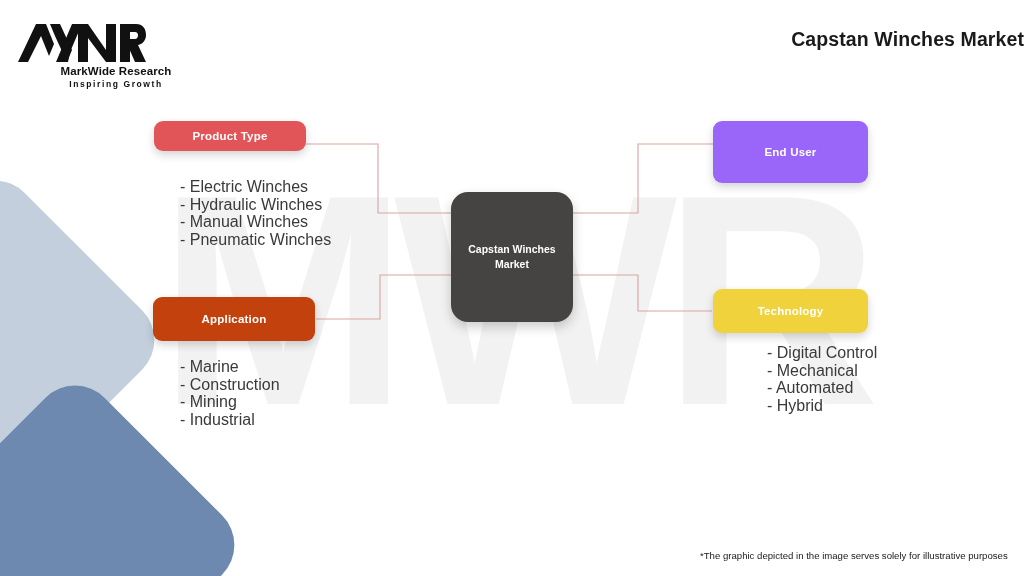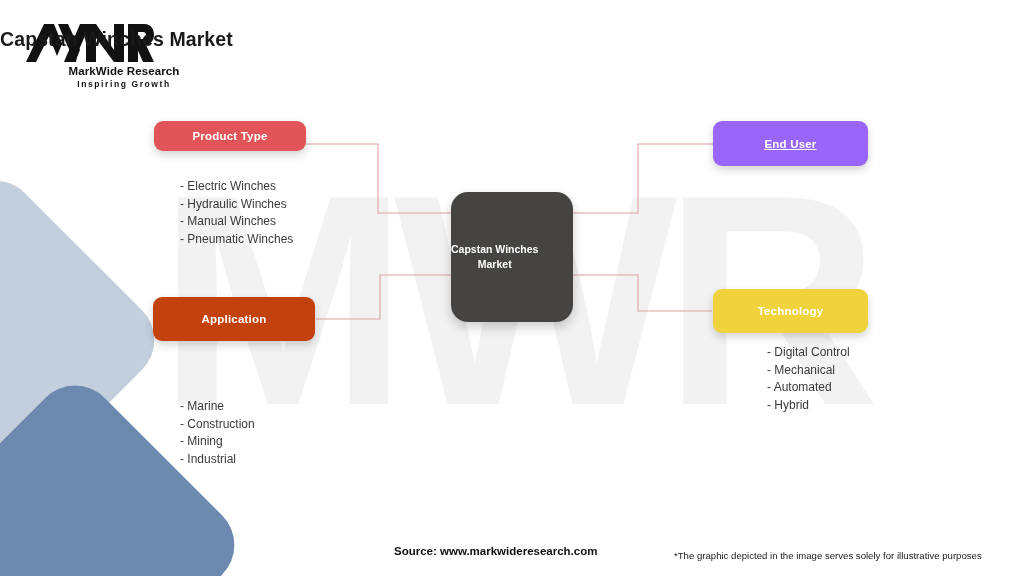--- a/index.html
+++ b/index.html
@@ -55,21 +55,21 @@
     letter-spacing: -14px;
     color: #f2f2f2;
     line-height: 1;
     white-space: nowrap;
     font-family: "Liberation Sans", sans-serif;
   }
 
   
   .logo {
     position: absolute;
-    left: 24px;
+    left: 16px;
     top: 22px;
     width: 200px;
     text-align: center;
   }
   .logo-mark { display: block; }
   .logo-name {
     font-size: 11.5px;
     font-weight: 700;
     color: #111111;
     letter-spacing: 0.1px;
@@ -82,21 +82,21 @@
     letter-spacing: 1.6px;
     margin-top: 2px;
   }
 
   
   .page-title {
     position: absolute;
     left: 0;
     right: 0;
     top: 28px;
-    text-align: left;
+    text-align: right;
     font-size: 19.5px;
     font-weight: 700;
     color: #1a1a1a;
     letter-spacing: 0.1px;
   }
 
   
   .wires {
     position: absolute;
     left: 0;
@@ -122,49 +122,49 @@
     position: absolute;
     left: 451px;
     top: 192px;
     width: 122px;
     height: 130px;
     border-radius: 17px;
     background: #464443;
     color: #ffffff;
     display: flex;
     align-items: center;
-    justify-content: flex-start;
+    justify-content: center;
     text-align: center;
     font-size: 10.5px;
     font-weight: 700;
     line-height: 1.45;
     box-shadow: 0 5px 12px rgba(0,0,0,0.2);
   }
 
   .branch-list {
     position: absolute;
-    font-size: 12px;
+    font-size: 16px;
     color: #3a3a3a;
     line-height: 17.5px;
     white-space: nowrap;
   }
   .branch-list div { white-space: nowrap; }
 
   
   .source {
     position: absolute;
     left: 394px;
     top: 545px;
     font-size: 11.5px;
     font-weight: 700;
     color: #111111;
   }
   .disclaimer {
     position: absolute;
-    left: 674px;
+    left: 700px;
     top: 550px;
     font-size: 9.6px;
     color: #1a1a1a;
     white-space: nowrap;
   }
 </style>
 </head>
 <body>
 
 <div id="canvas">
@@ -210,40 +210,39 @@
   <div class="node" style="left: 154px; top: 121px; width: 152px; height: 30px; background: rgb(225, 85, 88);">
     <span>Product Type</span>
   </div>
   <div class="branch-list" style="left:180px; top:178px;">
     <div>- Electric Winches</div>
     <div>- Hydraulic Winches</div>
     <div>- Manual Winches</div>
     <div>- Pneumatic Winches</div>
   </div>
 
-  <div class="node" style="left: 713px; top: 121px; width: 155px; height: 45px; background: rgb(153, 102, 249); text-decoration: underline;">
+  <div class="node" style="left: 713px; top: 121px; width: 155px; height: 62px; background: rgb(153, 102, 249);">
     <span>End User</span>
   </div>
 
   <div class="node" style="left: 153px; top: 297px; width: 162px; height: 44px; background: #c2410c;">
     <span>Application</span>
   </div>
-  <div class="branch-list" style="left:180px; top:358px;margin-top:40px;">
+  <div class="branch-list" style="left:180px; top:358px;">
     <div>- Marine</div>
     <div>- Construction</div>
     <div>- Mining</div>
     <div>- Industrial</div>
   </div>
 
   <div class="node" style="left: 713px; top: 289px; width: 155px; height: 44px; background: rgb(240, 210, 60); text-align: right;">
     <span>Technology</span>
   </div>
   <div class="branch-list" style="left:767px; top:344px;">
     <div>- Digital Control</div>
     <div>- Mechanical</div>
     <div>- Automated</div>
     <div>- Hybrid</div>
   </div>
 
-  <div class="source">Source: www.markwideresearch.com</div>
   <div class="disclaimer">*The graphic depicted in the image serves solely for illustrative purposes</div>
 
 </div>
 
 </body></html>

